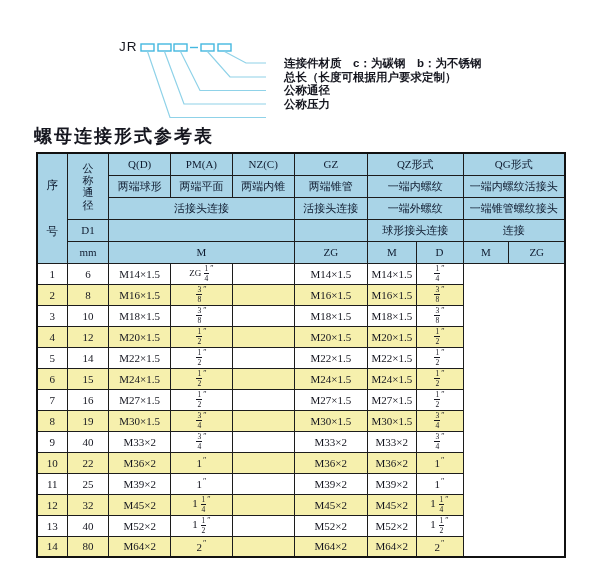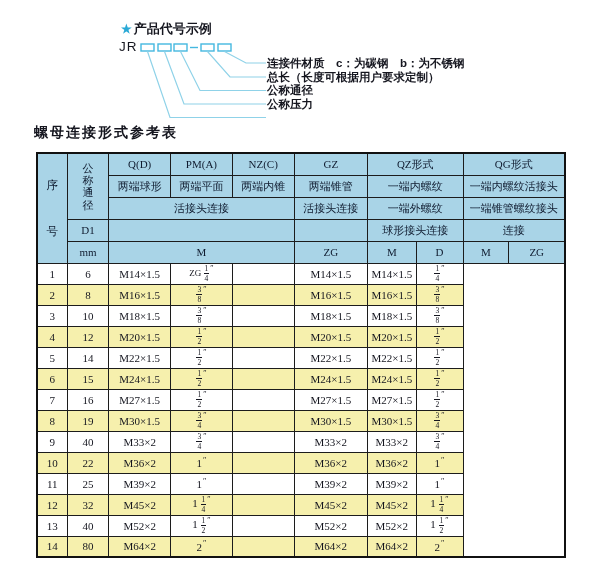--- a/index.html
+++ b/index.html
@@ -4,23 +4,23 @@
 <style>
   html,body{margin:0;padding:0;background:#fff;}
   .page{position:relative;width:600px;height:567px;background:#ffffff;overflow:hidden;
         font-family:"Liberation Sans",sans-serif;color:#15161f;}
   
   .diagram{position:absolute;left:0;top:0;width:600px;height:152px;}
   .diagram svg{position:absolute;left:0;top:0;}
   .star-line{position:absolute;left:121px;top:20px;font-size:13px;font-weight:bold;}
   .star{color:#2aa9d6;font-size:12px;margin-right:2px;}
   .jr{position:absolute;left:119px;top:39px;font-size:13.5px;font-weight:normal;letter-spacing:1px;}
-  .dlabel{position:absolute;left:267px;font-size:11.5px;font-weight:bold;white-space:nowrap;line-height:13px;}
+  .dlabel{position:absolute;left:284px;font-size:11.5px;font-weight:bold;white-space:nowrap;line-height:13px;}
   
-  .tbl-title{position:absolute;left:34px;top:124px;font-size:14px;font-weight:bold;
+  .tbl-title{position:absolute;left:34px;top:124px;font-size:18px;font-weight:bold;
              font-family:"DejaVu Serif","Liberation Serif",serif;letter-spacing:2px;}
   
   table.main{position:absolute;left:36px;top:152px;width:530px;border-collapse:collapse;
              table-layout:fixed;font-family:"Liberation Serif","DejaVu Serif",serif;}
   table.main th,table.main td{border:1px solid #1c1c1c;text-align:center;vertical-align:middle;
              padding:0;font-size:11px;font-weight:normal;overflow:hidden;}
   table.main{border:2px solid #111;}
   table.main th{background:#a9d4e7;color:#101c30;}
   tr.hrow{height:22px;}
   tr.drow{height:21px;}
@@ -53,23 +53,20 @@
       </g>
 
       <g stroke="#8fd2e8" stroke-width="1.2" fill="none">
         <polyline points="224.5,51.5 246,63 266,63"></polyline>
         <polyline points="207.5,51.5 230,77 266,77"></polyline>
         <polyline points="180.5,51.5 200,90.5 266,90.5"></polyline>
         <polyline points="164.5,51.5 184,104 266,104"></polyline>
         <polyline points="147.5,51.5 170,117.5 266,117.5"></polyline>
       </g>
     </svg>
-    <div class="star-line">
-      <span class="star">★</span><span>产品代号示例</span>
-    </div>
     <div class="jr">JR</div>
     <div class="dlabel" style="top:56.5px">连接件材质　c：为碳钢　b：为不锈钢</div>
     <div class="dlabel" style="top:70.5px">总长（长度可根据用户要求定制）</div>
     <div class="dlabel" style="top:84px">公称通径</div>
     <div class="dlabel" style="top:97.5px">公称压力</div>
   </div>
 
   <div class="tbl-title">螺母连接形式参考表</div>
 
   <table class="main">

